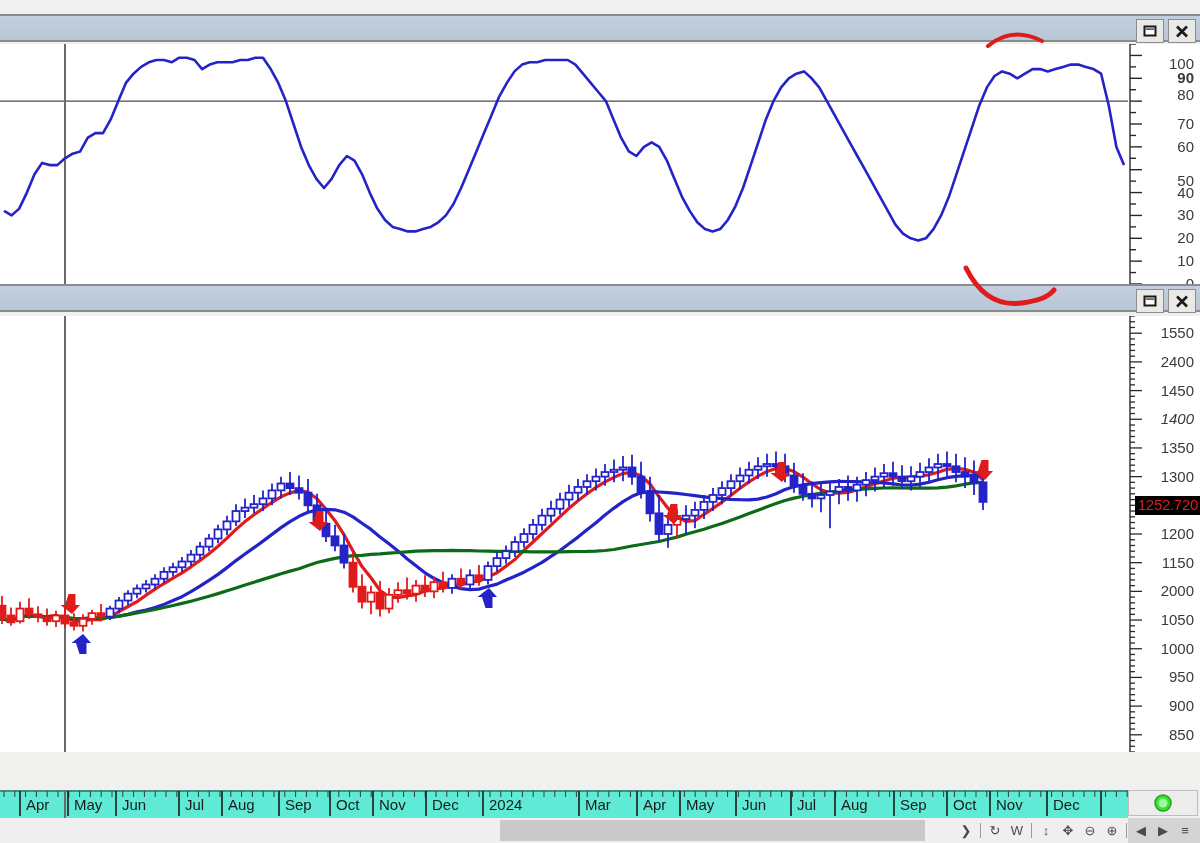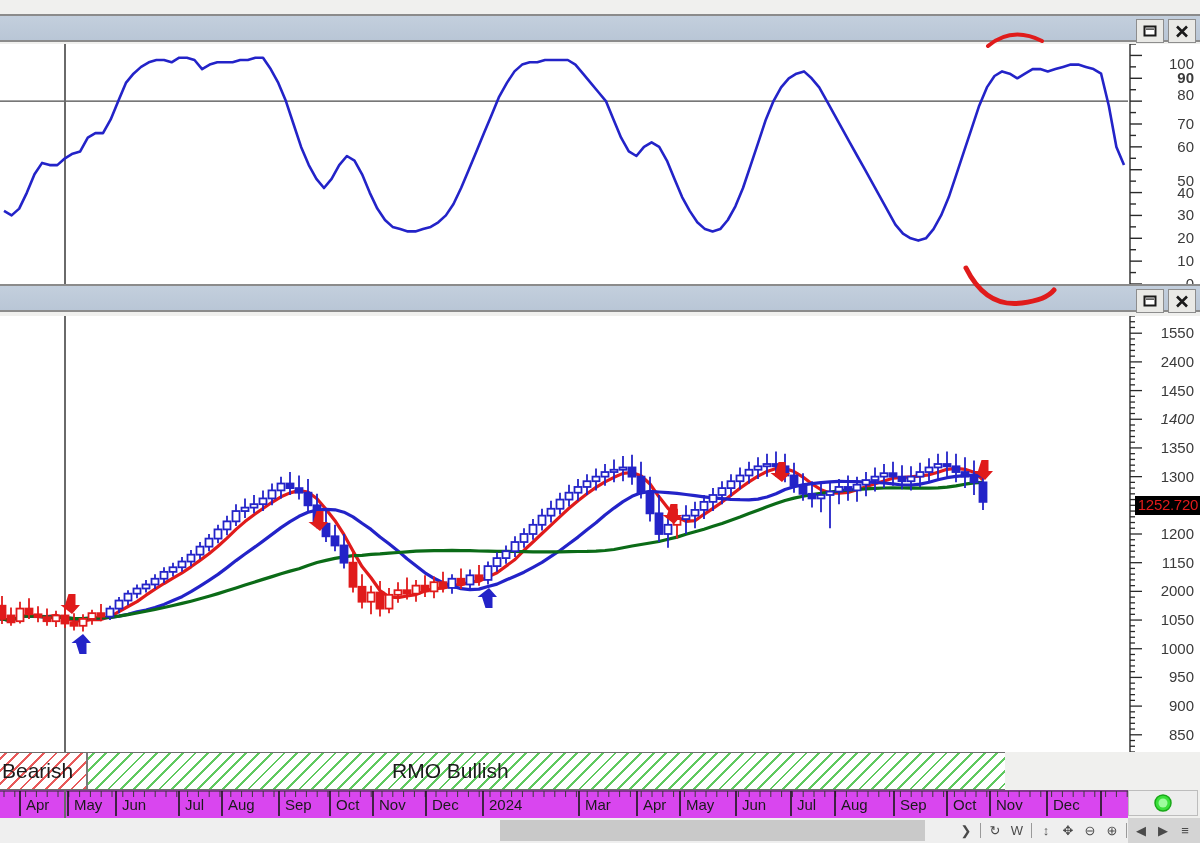--- a/index.html
+++ b/index.html
@@ -50,21 +50,21 @@
   .band-bear{left:0;width:88px;
     background:repeating-linear-gradient(135deg,#ffffff 0 3px,#e85a5a 3px 5px,#ffffff 5px 9px);
     border-right:2px solid #7a7a7a;box-sizing:border-box;}
   .band-bull{left:88px;width:917px;
     background:repeating-linear-gradient(135deg,#ffffff 0 3px,#5fc95f 3px 5px,#ffffff 5px 9px);}
   .band-text{position:absolute;top:6px;font-size:21px;color:#1a1a1a;white-space:nowrap;}
   .band-text-bear{left:2px;}
   .band-text-bull{left:392px;}
 
   
-  .date-axis{position:absolute;left:0;top:790px;width:1128px;height:28px;background:#d946ef;}
+  .date-axis{position:absolute;left:0;top:790px;width:1128px;height:28px;background:#5eead4;}
   .date-axis svg{position:absolute;left:0;top:0;}
   .date-lab{position:absolute;top:6px;font-size:15px;color:#1b1b1b;white-space:nowrap;}
 
   
   .bottom-bar{position:absolute;left:0;top:818px;width:1200px;height:25px;background:#d4d4d4;}
   .scrollbar-track{position:absolute;left:0;top:818px;width:1128px;height:25px;background:#efefef;}
   .scrollbar-thumb{position:absolute;left:500px;top:820px;width:425px;height:21px;background:#c9c9c9;cursor:pointer;}
   .tool-icons{position:absolute;right:4px;top:818px;height:25px;display:flex;align-items:center;gap:0px;}
   .tool-ic{width:22px;height:25px;display:flex;align-items:center;justify-content:center;cursor:pointer;font-size:13px;color:#4a4a4a;}
   .tool-sep{width:1px;height:15px;background:#9a9a9a;margin:0 3px;}
@@ -720,26 +720,20 @@
       <div class="axis-label" style="top: 210px;">1200</div>
       <div class="axis-label" style="top: 238.684px;">1150</div>
       <div class="axis-label" style="top: 267.368px;">2000</div>
       <div class="axis-label" style="top: 296.053px;">1050</div>
       <div class="axis-label" style="top: 324.737px;">1000</div>
       <div class="axis-label" style="top: 353.421px;">950</div>
       <div class="axis-label" style="top: 382.105px;">900</div>
       <div class="axis-label" style="top: 410.789px;">850</div>
     </div>
 
-  <div class="status-band">
-    <div class="band-seg band-bear"></div>
-    <div class="band-seg band-bull"></div>
-    <div class="band-text band-text-bear">Bearish</div>
-    <div class="band-text band-text-bull">RMO Bullish</div>
-  </div>
 
   <div class="date-axis" id="date-axis">
     <svg id="date-axis-svg" width="1128" height="28">
         <line x1="0" y1="1" x2="1128" y2="1" stroke="#2a2a2a" stroke-width="1.2"></line>
         <line x1="4.0" y1="1" x2="4.0" y2="7" stroke="#3a3a3a" stroke-width="1"></line>
         <line x1="14.8" y1="1" x2="14.8" y2="7" stroke="#3a3a3a" stroke-width="1"></line>
         <line x1="25.6" y1="1" x2="25.6" y2="7" stroke="#3a3a3a" stroke-width="1"></line>
         <line x1="36.4" y1="1" x2="36.4" y2="7" stroke="#3a3a3a" stroke-width="1"></line>
         <line x1="47.2" y1="1" x2="47.2" y2="7" stroke="#3a3a3a" stroke-width="1"></line>
         <line x1="58.0" y1="1" x2="58.0" y2="7" stroke="#3a3a3a" stroke-width="1"></line>

